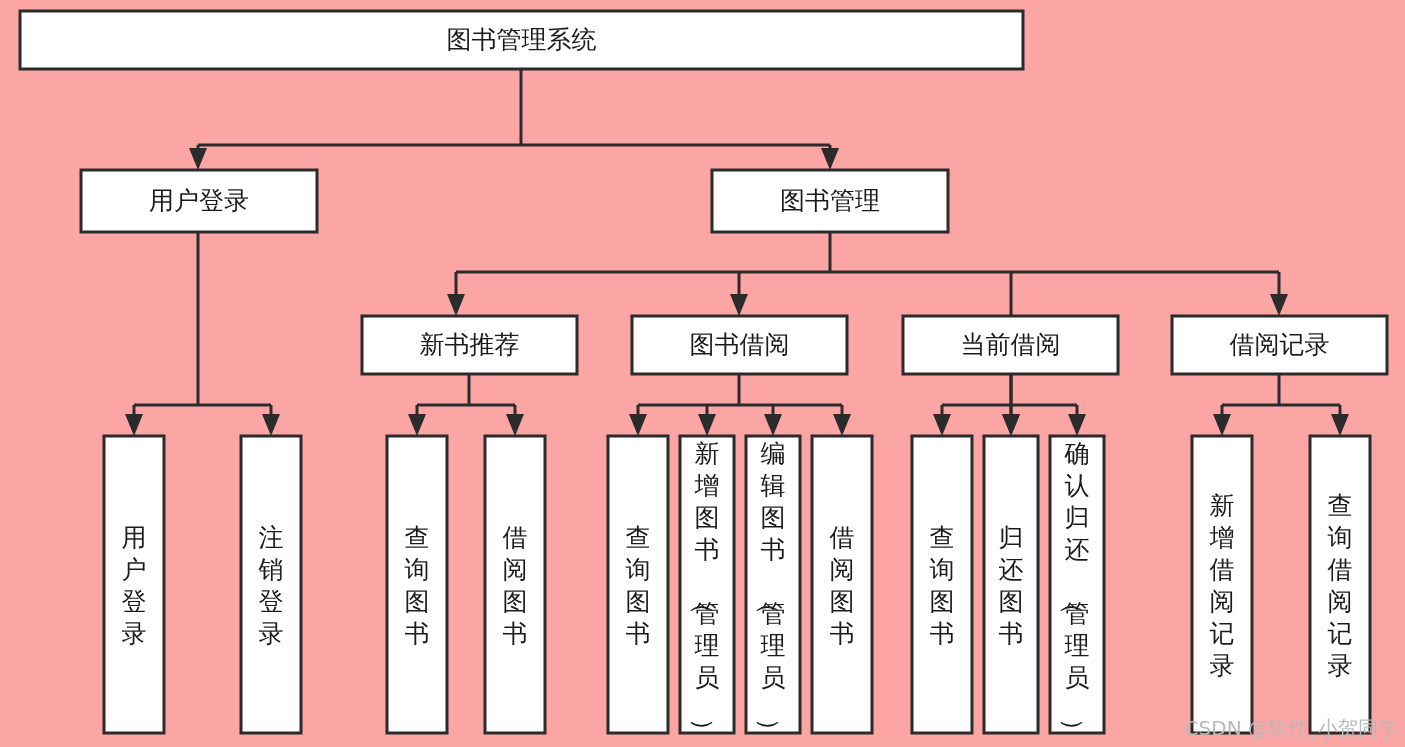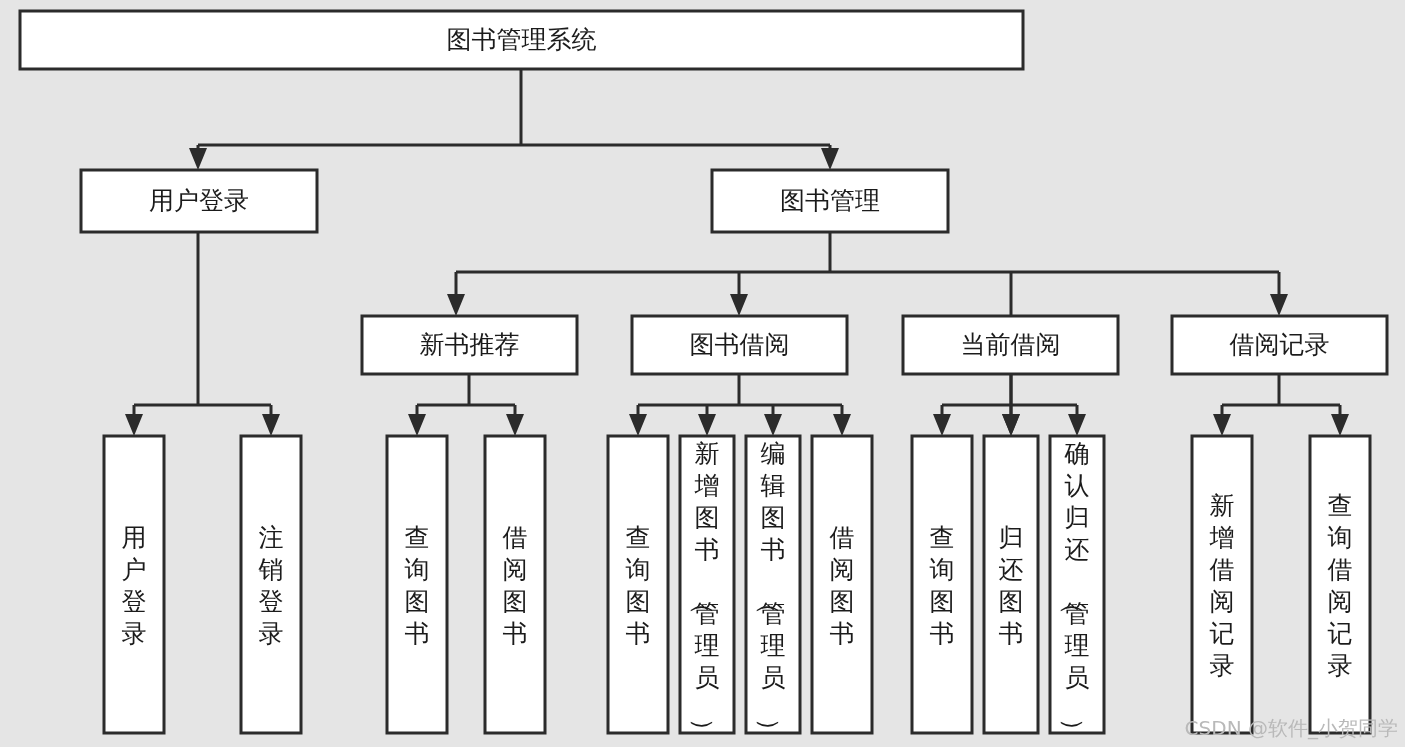--- a/index.html
+++ b/index.html
@@ -11,21 +11,21 @@
   body {
     width: 1405px;
     height: 747px;
     font-family: "DejaVu Sans", "Liberation Sans", sans-serif;
     overflow: hidden;
   }
   #diagram-root {
     position: relative;
     width: 1405px;
     height: 747px;
-    background: #e5e5e5;
+    background: #fca5a5;
   }
   svg#flowchart {
     display: block;
     width: 1405px;
     height: 747px;
   }
   .node-box {
     fill: #ffffff;
     stroke: #2b2b2b;
     stroke-width: 3;

